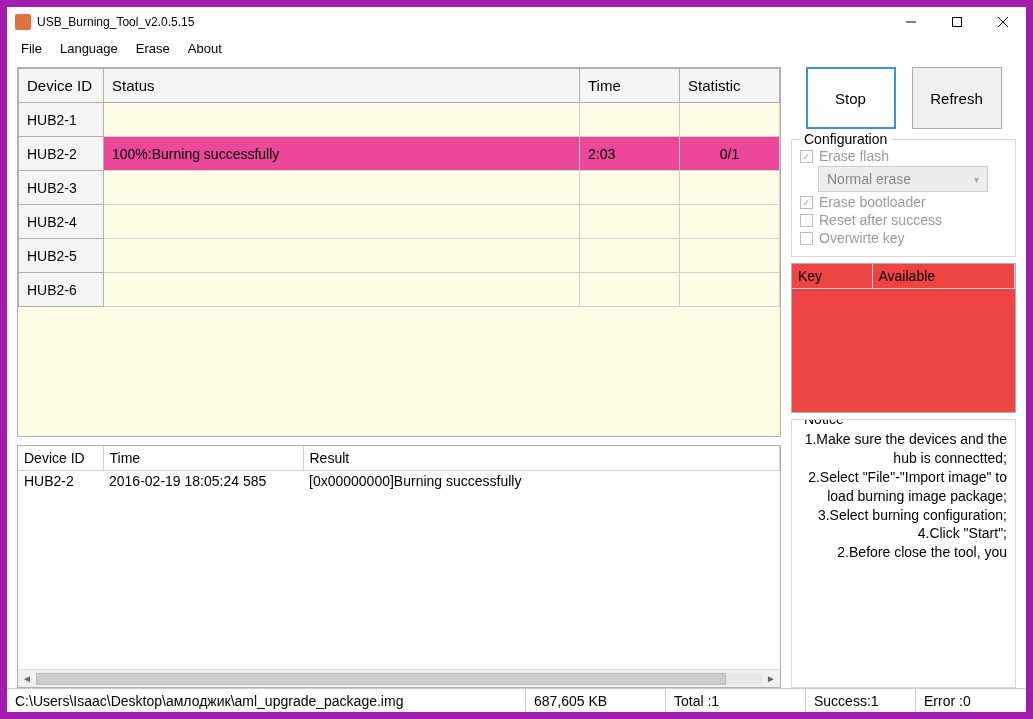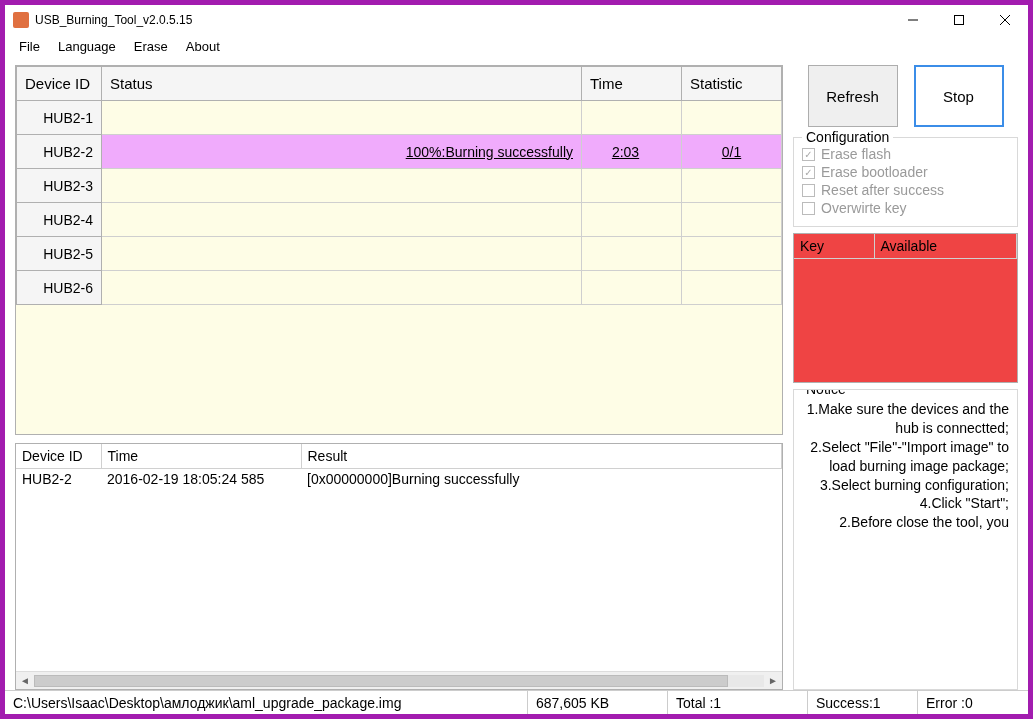--- a/index.html
+++ b/index.html
@@ -1,34 +1,34 @@
 <!DOCTYPE html>
 <html><head>
 <meta charset="utf-8">
 <style>
 * { box-sizing: border-box; margin: 0; padding: 0; }
 body { font-family: "Segoe UI", Tahoma, sans-serif; font-size: 13px; background: #fff; color: #000; overflow: hidden; }
-.window { width: 1033px; height: 719px; border: 5px solid #a21caf; display: flex; flex-direction: column; background: #fff; }
+.window { width: 1033px; height: 719px; border: 7px solid #a21caf; display: flex; flex-direction: column; background: #fff; }
 .titlebar { height: 30px; display: flex; align-items: center; justify-content: space-between; padding: 0 0 0 8px; background: #fff; }
 .titlebar-left { display: flex; align-items: center; gap: 6px; }
 .app-icon { width: 16px; height: 16px; background: #e07040; border-radius: 2px; display:inline-block; }
 .titlebar-title { font-size: 12px; }
 .titlebar-controls { display: flex; }
 .titlebar-btn { width: 46px; height: 30px; display: flex; align-items: center; justify-content: center; font-family: inherit; font-size: 14px; background: transparent; border: none; cursor: pointer; }
 .menubar { height: 22px; display: flex; align-items: center; gap: 2px; padding: 0 6px; font-size: 13px; }
 .menubar-item { padding: 2px 8px; cursor: pointer; text-align: center; }
 .content { flex: 1; display: flex; padding: 8px 10px 0 10px; gap: 10px; min-height: 0; }
 .left-pane { flex: 1; display: flex; flex-direction: column; min-width: 0; }
 .device-table-wrap { border: 1px solid #b0b0b0; background: #fefde6; height: 370px; display: flex; flex-direction: column; }
 .device-table { border-collapse: collapse; width: 100%; table-layout: fixed; }
 .device-table th { background: #f5f5f5; border: 1px solid #b0b0b0; padding: 6px 8px; text-align: left; font-weight: normal; font-size: 15px; height: 34px; }
-.device-table td { border: 1px solid #cfcfcf; padding: 6px 8px; font-size: 14px; height: 34px; background: #fefde6; text-align: right; }
+.device-table td { border: 1px solid #cfcfcf; padding: 6px 8px; font-size: 14px; height: 34px; background: #fefde6; }
 .device-table td.idcell { background: #f5f5f5; border-color:#b0b0b0;}
-.device-table td.success { background: #f0abfc; text-decoration: underline; }
-.device-table td.time { text-align: center; padding-right: 20px;}
+.device-table td.success { background: #ec4899; }
+.device-table td.time { text-align: left; padding-right: 20px;}
 .device-table td.stat { text-align: center; }
 .result-table-wrap { margin-top: 8px; border: 1px solid #b0b0b0; flex: 1; display: flex; flex-direction: column; background:#fff; min-height:0;}
 .result-table { border-collapse: collapse; width: 100%; table-layout: fixed; }
 .result-table th { background: #fff; border-right: 1px solid #d0d0d0; border-bottom: 1px solid #d0d0d0; padding: 4px 6px; text-align: left; font-weight: normal; font-size: 14px; }
 .result-table td { padding: 2px 6px; font-size: 14px; }
 .result-scroll { flex:1; overflow:hidden;}
 .hscroll { height: 18px; background: #f0f0f0; border-top:1px solid #ddd; display:flex; align-items:center;}
 .hscroll .arrow { width:18px; height:16px; display:flex; align-items:center; justify-content:center; color:#666; font-size:10px; cursor:pointer;}
 .hscroll .track { flex:1; height:12px; background:#e8e8e8; position:relative;}
 .hscroll .thumb { position:absolute; left:0; top:0; bottom:0; width:95%; background:#ccc; border:1px solid #bbb;}
@@ -176,29 +176,33 @@
               <div class="thumb"></div>
             </div>
           <div class="arrow">►</div>
         </div>
       </div>
 
     </div>
 
     <div class="right-pane">
       <div class="btn-row">
+        <button class="big-btn primary">Stop</button>
         <button class="big-btn">Refresh</button>
-        <button class="big-btn primary">Stop</button>
       </div>
 
       <div class="fieldset">
         <span class="fieldset-legend">Configuration</span>
         <div class="config-row">
           <span class="checkbox">✓</span>
           <span>Erase flash</span>
+        </div>
+        <div class="select-disabled">
+          <span>Normal erase</span>
+          <span style="font-size:10px;color:#aaa;">▾</span>
         </div>
         <div class="config-row">
           <span class="checkbox">✓</span>
           <span>Erase bootloader</span>
         </div>
         <div class="config-row">
           <span class="checkbox"></span>
           <span>Reset after success</span>
         </div>
         <div class="config-row">

